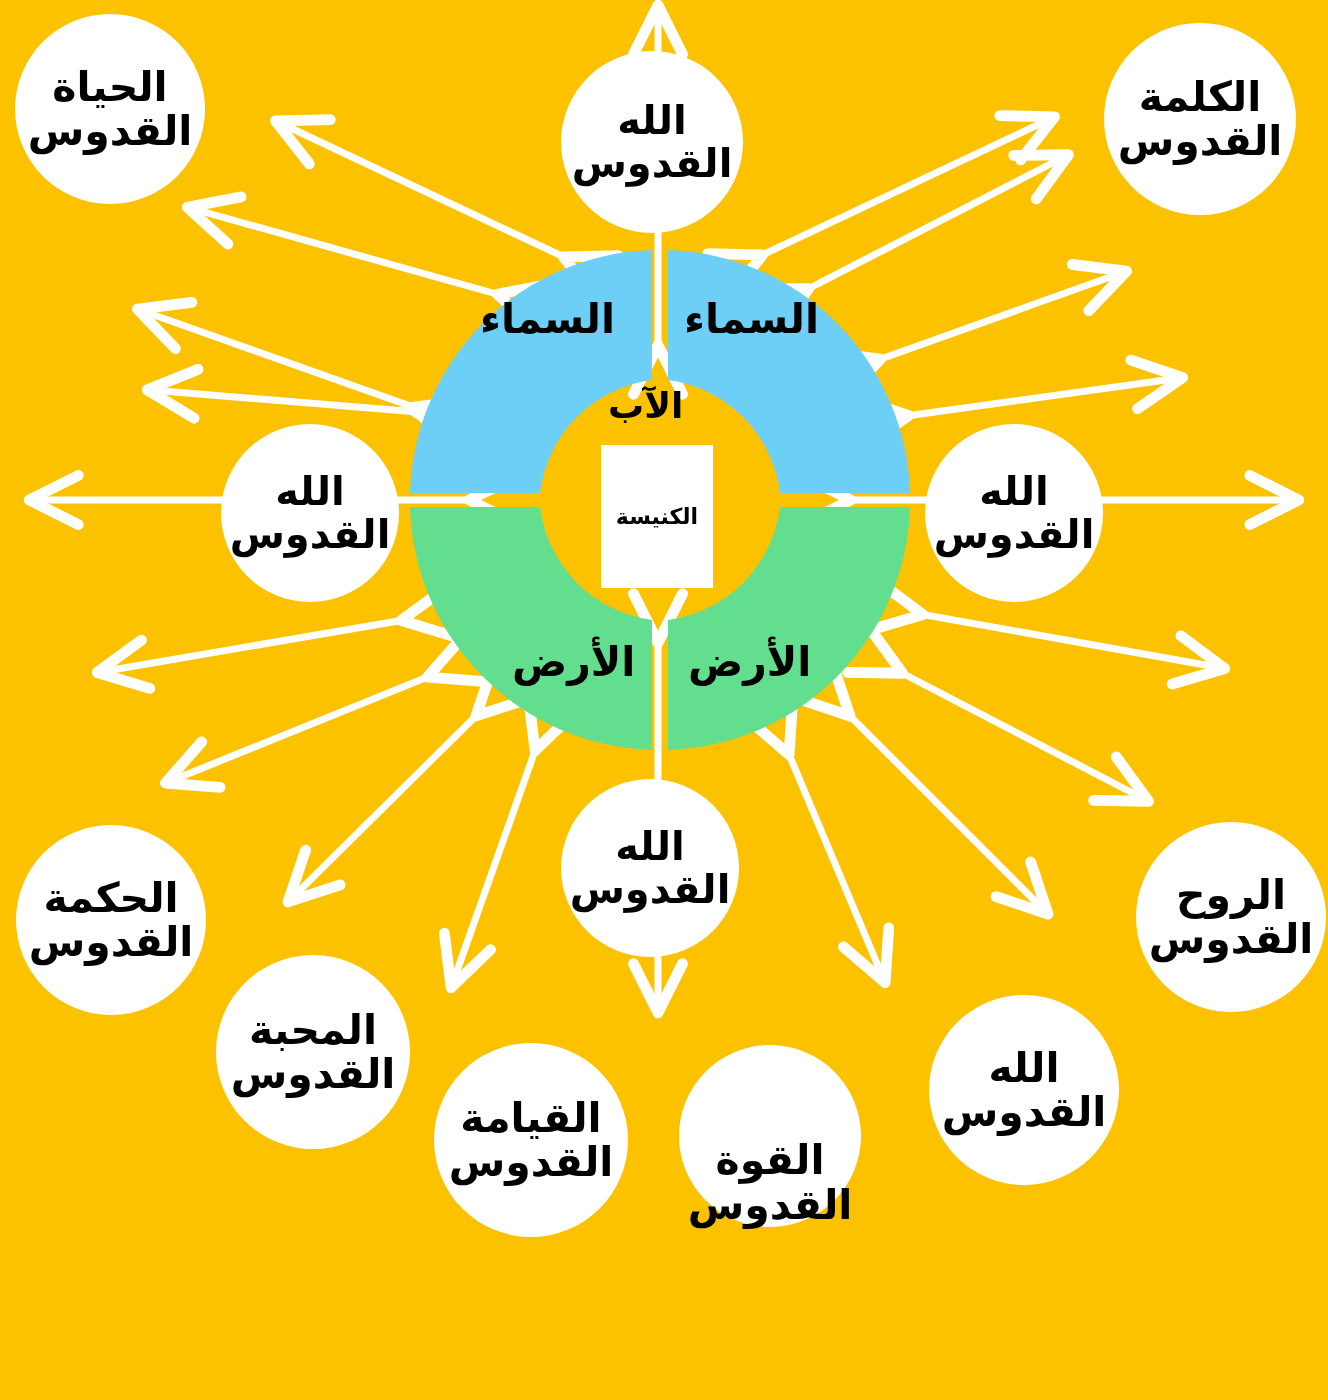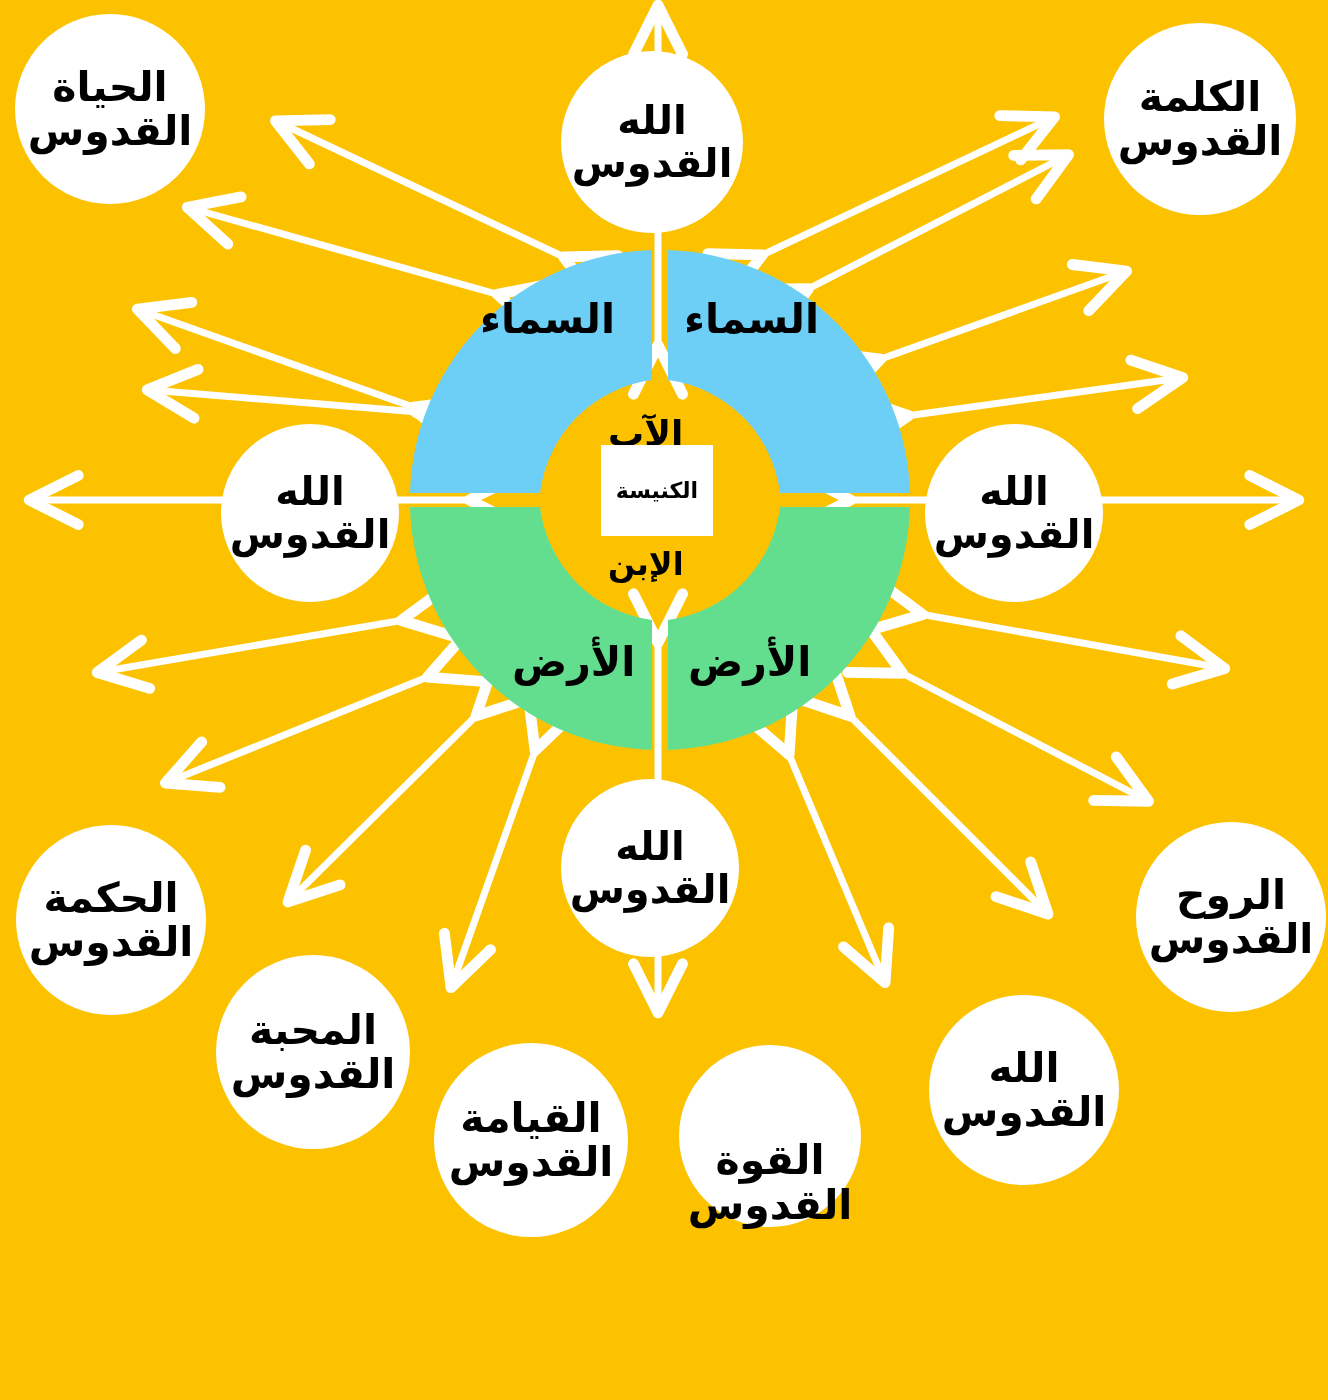--- a/index.html
+++ b/index.html
@@ -123,24 +123,24 @@
                A 130 130 0 0 1 668 620
                Z" fill="#63DE8E"></path>
     </g>
   </svg>
 
   <div class="ring-label" style="left:480px;top:295px;font-size:41px;">السماء</div>
   <div class="ring-label" style="left:684px;top:295px;font-size:41px;">السماء</div>
   <div class="ring-label" style="left:512px;top:638px;font-size:41px;">الأرض</div>
   <div class="ring-label" style="left:688px;top:638px;font-size:41px;">الأرض</div>
 
-  <div class="ring-label" style="left:608px;top:385px;font-size:36px;margin-top:28px;">الآب</div>
+  <div class="ring-label" style="left:608px;top:385px;font-size:36px;">الآب</div>
   <div class="ring-label" style="left:608px;top:545px;font-size:32px;">الإبن</div>
 
-  <div class="center-box" style="left:601px;top:445px;width:112px;height:91px;font-size:22px;">
+  <div class="center-box" style="left:601px;top:445px;width:112px;height:143px;font-size:22px;">
     <span>الكنيسة</span>
   </div>
 
   <div id="node-host">
       <div class="node" style="left: 561px; top: 51px; width: 182px; height: 182px; font-size: 40px;">
         <span>الله</span>
         <span>القدوس</span>
       </div>
       <div class="node" style="left: 15px; top: 14px; width: 190px; height: 190px; font-size: 41px;">
         <span>الحياة</span>

